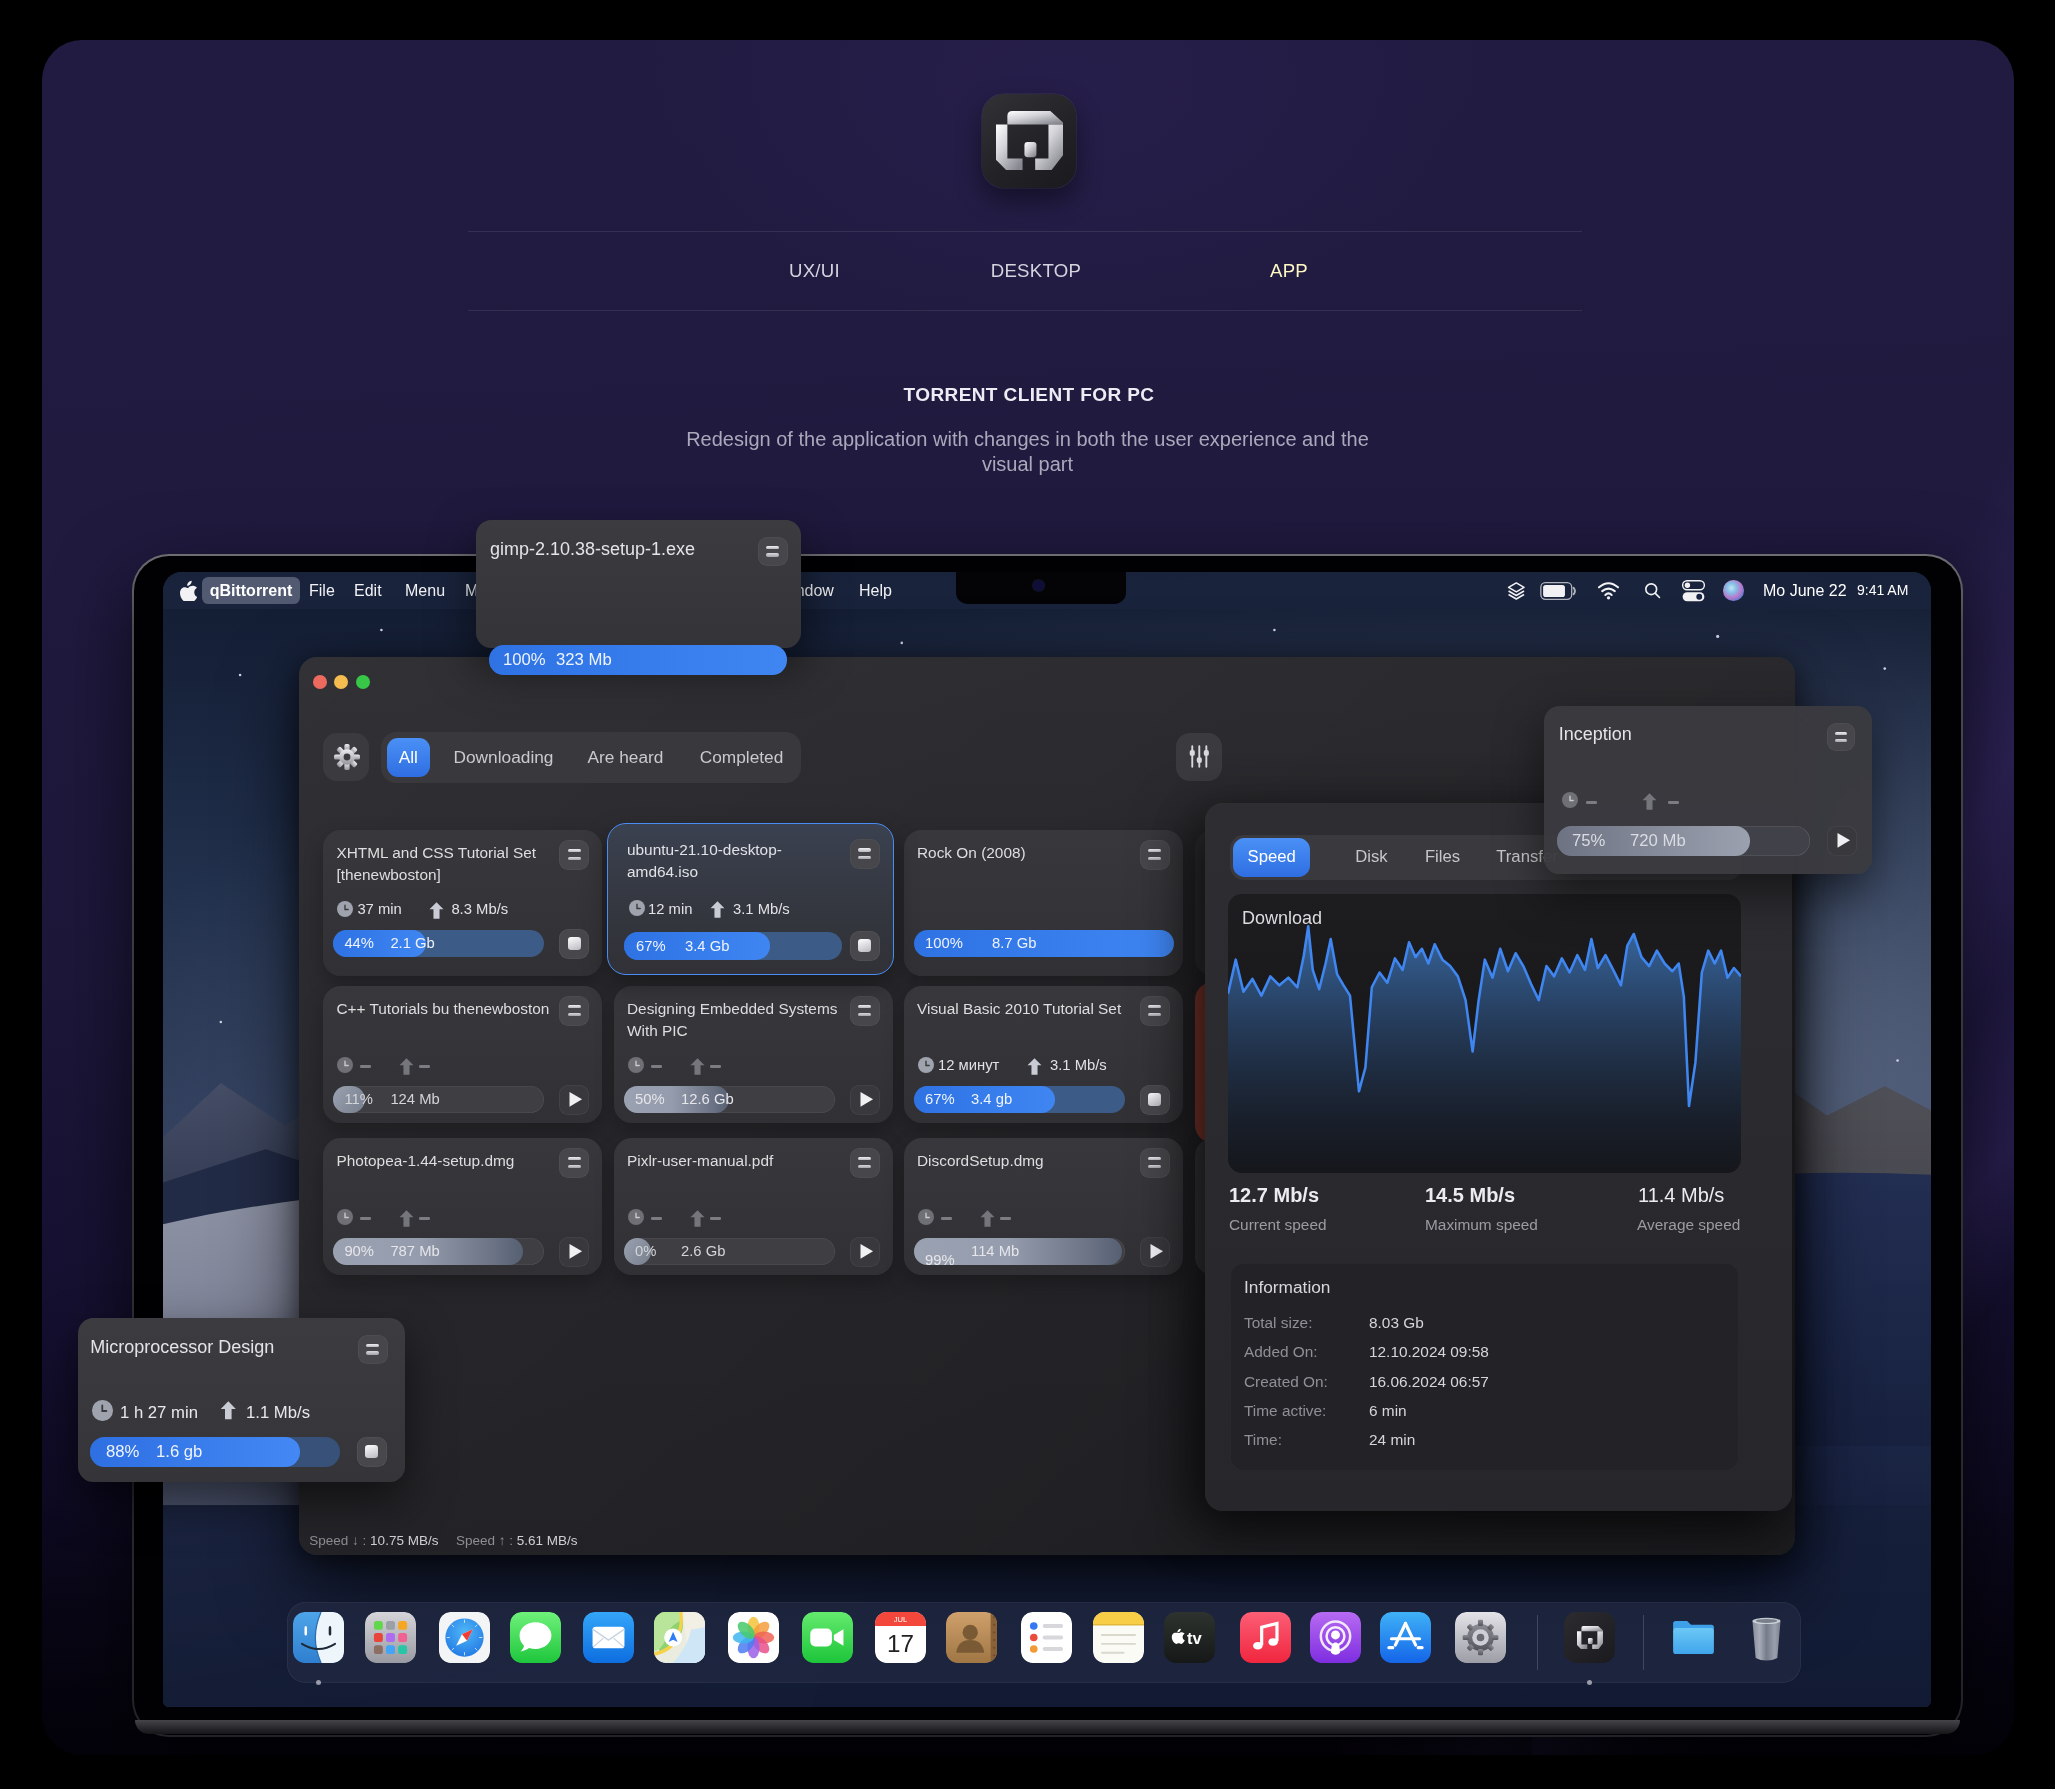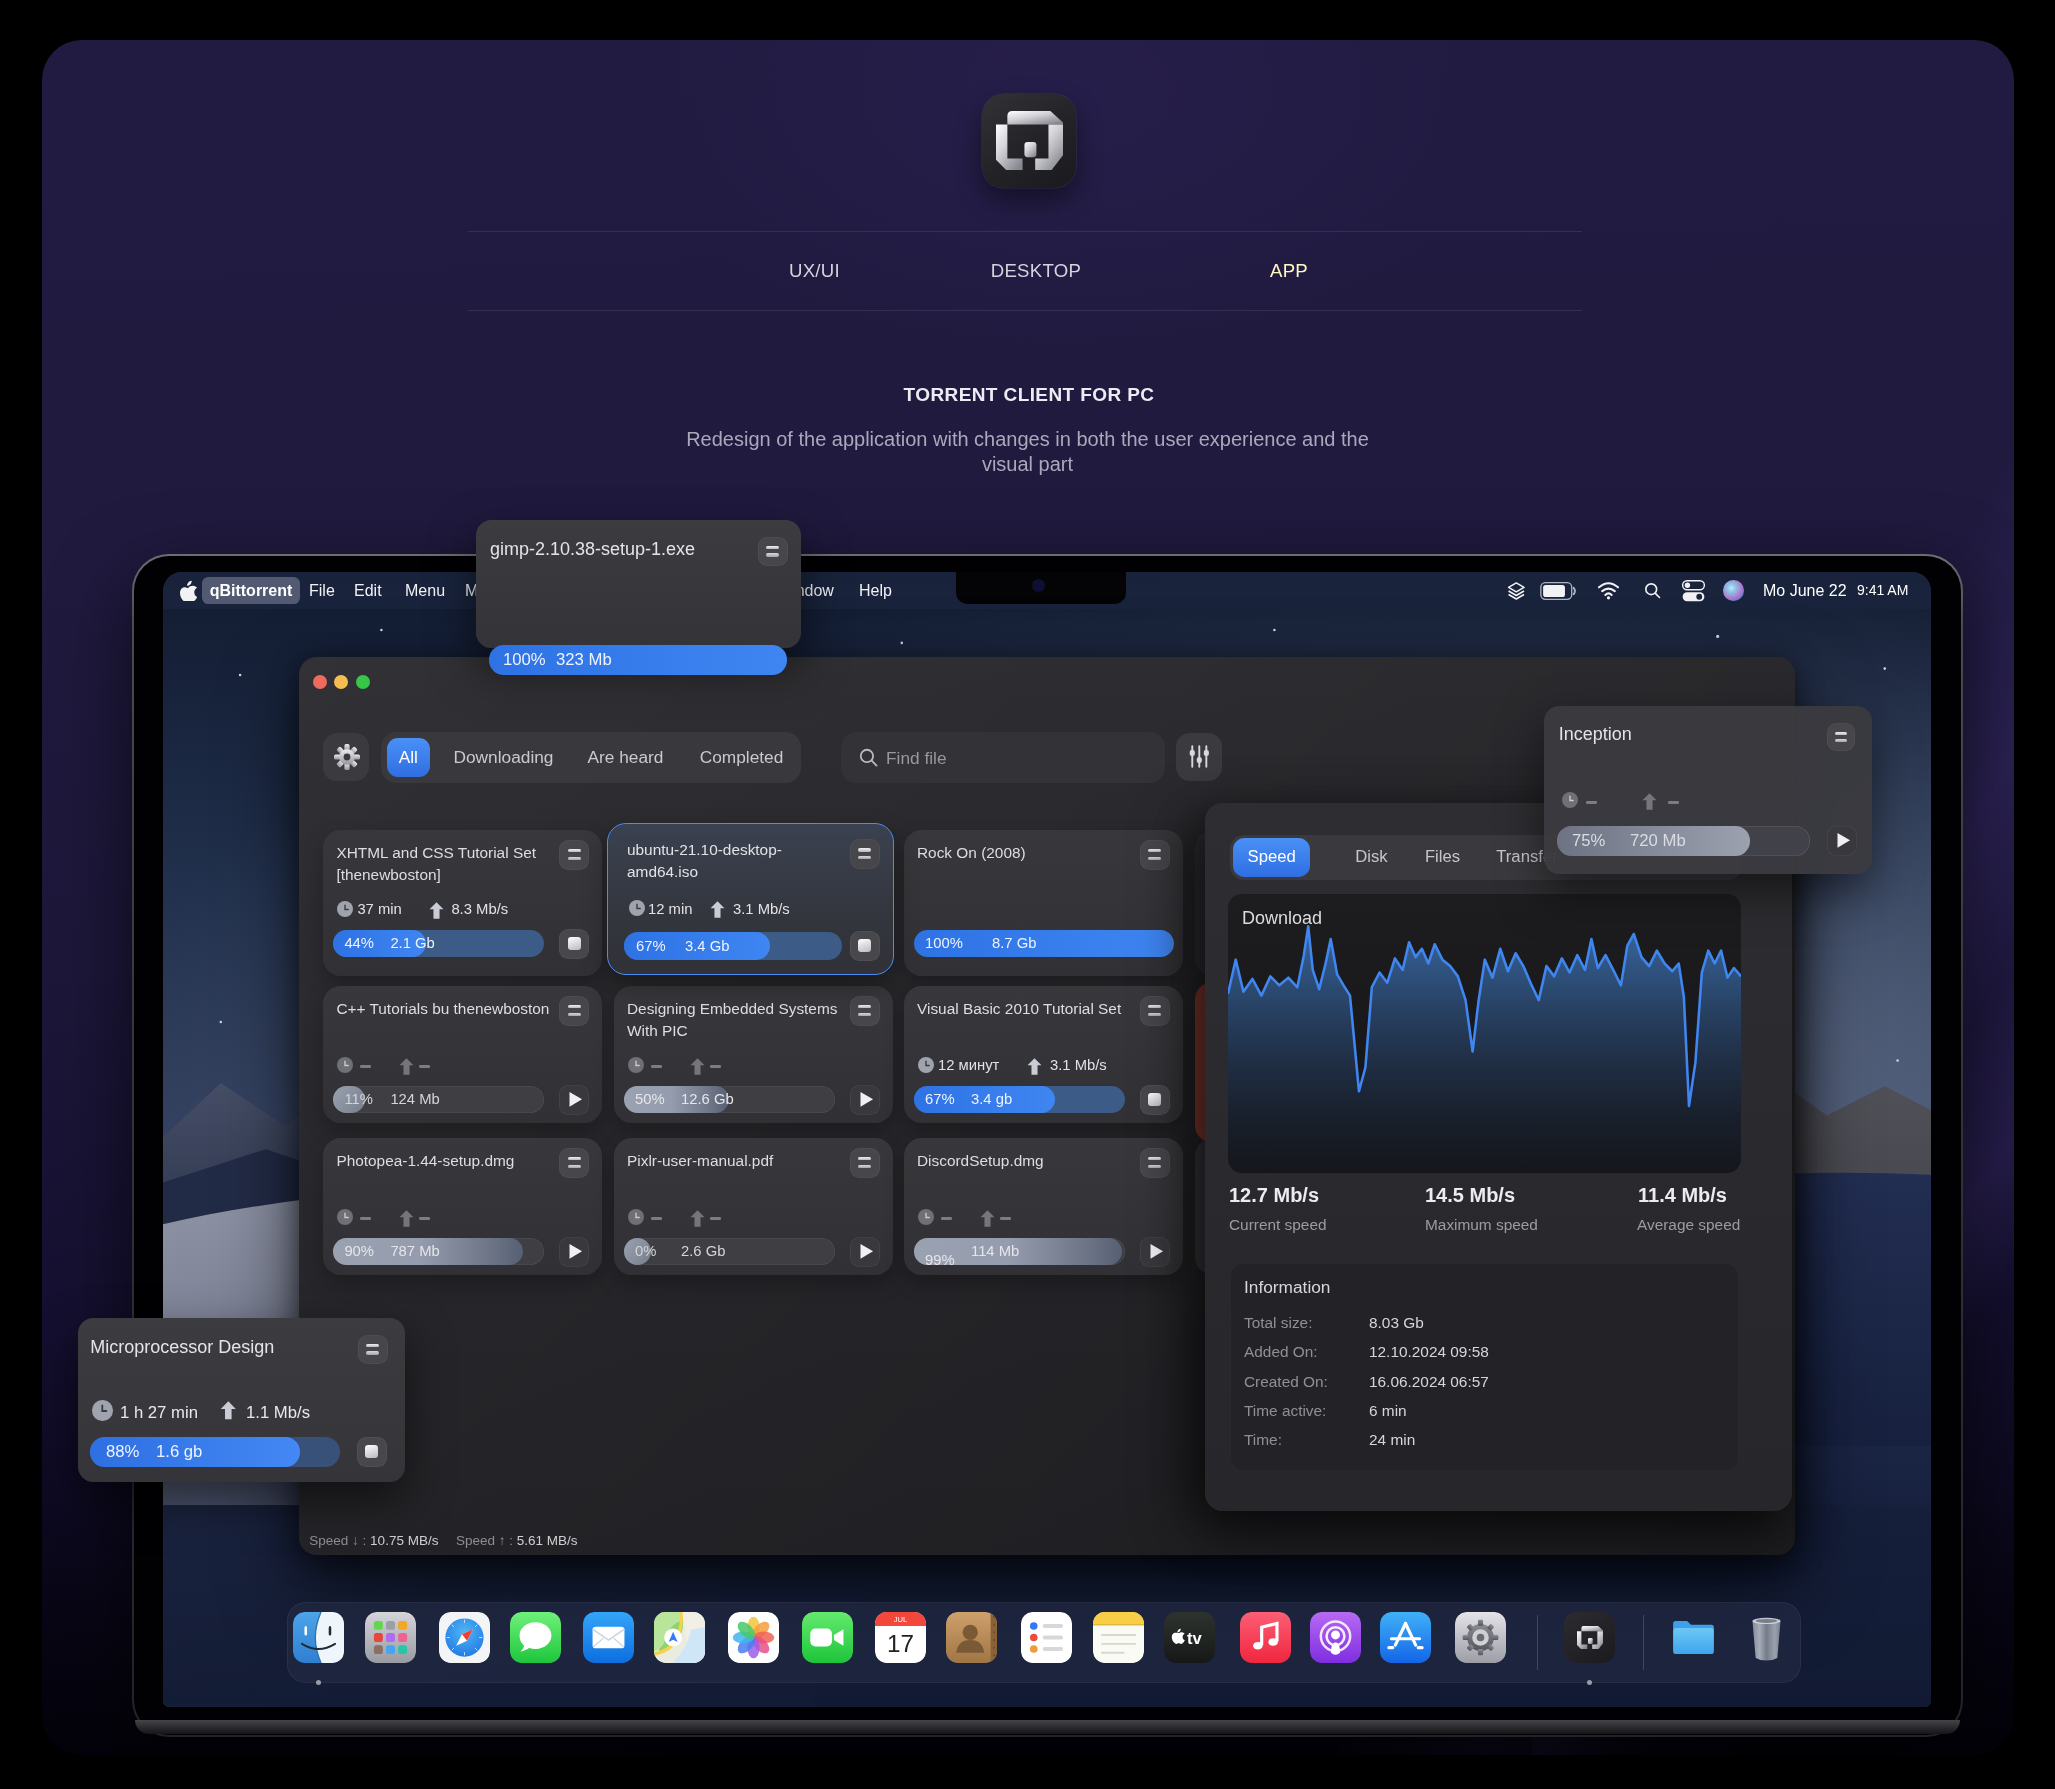--- a/index.html
+++ b/index.html
@@ -201,27 +201,20 @@
 </div>
 
 <div class="a" style="left:82px;top:75px;width:420px;height:51px;border-radius:15.4px;background:#39393d">
   <div class="a" style="left:5.8px;top:5.8px;width:43px;height:39px;border-radius:11px;background:linear-gradient(180deg,#4a90f6,#2f6ee2)"></div>
   <div class="a" style="left:5.8px;top:15.4px;width:43px;text-align:center;font-size:17.3px;color:#fff">All</div>
   <div class="a" style="left:71px;top:15.4px;width:103px;text-align:center;font-size:17.3px;color:#c9c9ce">Downloading</div>
   <div class="a" style="left:193px;top:15.4px;width:103px;text-align:center;font-size:17.3px;color:#c9c9ce">Are heard</div>
   <div class="a" style="left:309px;top:15.4px;width:103px;text-align:center;font-size:17.3px;color:#c9c9ce">Completed</div>
 </div>
 
-<div class="a" style="left:542px;top:75px;width:324px;height:51px;border-radius:15.4px;background:#333337">
-  <svg class="a" style="left:16.7px;top:15.4px" width="20.6" height="20.6" viewBox="0 0 30 30" fill="none" stroke="#b9b9bf" stroke-width="2.6" stroke-linecap="round">
-        <circle cx="13" cy="13" r="9"></circle>
-        <path d="M20 20 L27 27"></path>
-      </svg>
-  <div class="a" style="left:45px;top:16px;font-size:17.3px;color:#97979d">Find file</div>
-</div>
 <div class="a" style="left:877px;top:76px;width:46px;height:48px;border-radius:14px;background:#3b3b3f">
   <svg class="a" style="left:13px;top:12.2px" width="20.6" height="23" viewBox="0 0 32 36" stroke="#d8d8dd" fill="#d8d8dd" stroke-linecap="round">
    <path d="M5 2 V34 M16 2 V34 M27 2 V34" stroke-width="3" fill="none"></path>
    <rect x="1" y="8" width="8" height="9" rx="3" stroke="none"></rect>
         <rect x="12" y="19" width="8" height="9" rx="3" stroke="none"></rect>
         <rect x="23" y="8" width="8" height="9" rx="3" stroke="none"></rect>
   </svg>
 </div>
 <div class="a" style="left:896px;top:173px;width:279px;height:146px;border-radius:18px;background:#323236"></div>
     <div class="a" style="left:896px;top:325px;width:279px;height:161px;border-radius:18px;background:linear-gradient(90deg,#8a3b31,#6e2f27)"></div>
@@ -462,21 +455,21 @@
         </defs>
       <path d="M0 155 L12 102 L24 152 L38 132 L52 158 L66 128 L80 142 L94 130 L108 145 L118 96 L125 50 L132 118 L142 148 L152 108 L160 70 L170 125 L180 142 L190 158 L204 307 L214 270 L224 145 L236 122 L248 138 L260 100 L272 118 L282 75 L292 98 L302 85 L312 108 L322 78 L334 102 L346 112 L358 128 L370 165 L381 245 L390 168 L400 102 L412 130 L424 85 L436 120 L448 92 L460 112 L472 140 L484 165 L496 112 L508 128 L520 100 L532 122 L544 95 L556 118 L566 70 L576 115 L588 95 L600 118 L612 142 L622 80 L632 62 L644 98 L656 112 L668 88 L680 108 L692 120 L702 108 L710 160 L718 330 L728 262 L738 122 L748 88 L758 108 L768 88 L778 130 L788 115 L799 128 V434 H0 Z" fill="url(#chf)"></path>
       <path d="M0 155 L12 102 L24 152 L38 132 L52 158 L66 128 L80 142 L94 130 L108 145 L118 96 L125 50 L132 118 L142 148 L152 108 L160 70 L170 125 L180 142 L190 158 L204 307 L214 270 L224 145 L236 122 L248 138 L260 100 L272 118 L282 75 L292 98 L302 85 L312 108 L322 78 L334 102 L346 112 L358 128 L370 165 L381 245 L390 168 L400 102 L412 130 L424 85 L436 120 L448 92 L460 112 L472 140 L484 165 L496 112 L508 128 L520 100 L532 122 L544 95 L556 118 L566 70 L576 115 L588 95 L600 118 L612 142 L622 80 L632 62 L644 98 L656 112 L668 88 L680 108 L692 120 L702 108 L710 160 L718 330 L728 262 L738 122 L748 88 L758 108 L768 88 L778 130 L788 115 L799 128" fill="none" stroke="#3f86f0" stroke-width="4" stroke-linejoin="round"></path>
     </svg>
     <div class="a" style="left:14px;top:14px;font-size:18px;color:#dcdce0">Download</div>
   </div>
   <div class="a" style="left:24px;top:381px;font-size:20px;font-weight:bold;color:#ececf0">12.7 Mb/s</div>
   <div class="a" style="left:24px;top:413px;font-size:15.4px;color:#9b9ba1">Current speed</div>
   <div class="a" style="left:220px;top:381px;font-size:20px;font-weight:bold;color:#ececf0">14.5 Mb/s</div>
   <div class="a" style="left:220px;top:413px;font-size:15.4px;color:#9b9ba1">Maximum speed</div>
-  <div class="a" style="left:433px;top:381px;font-size:20px;font-weight:bold;color:#ececf0">11.4 Mb/s</div>
+  <div class="a" style="left:433px;top:381px;font-size:20px;font-weight:normal;color:#ececf0">11.4 Mb/s</div>
   <div class="a" style="left:432px;top:413px;font-size:15.4px;color:#9b9ba1">Average speed</div>
   <div class="a" style="left:25px;top:460px;width:509px;height:208px;border-radius:14px;background:#232327;box-shadow:inset 0 0 0 0.6px rgba(255,255,255,0.05)">
     <div class="a" style="left:14px;top:14px;font-size:17.3px;color:#d8d8dc">Information</div>
     <div class="a" style="left:14px;top:51px;font-size:15.4px;color:#8f8f96">Total size:</div>
       <div class="a" style="left:139px;top:51px;font-size:15.4px;color:#d6d6da">8.03 Gb</div>
     <div class="a" style="left:14px;top:80px;font-size:15.4px;color:#8f8f96">Added On:</div>
       <div class="a" style="left:139px;top:80px;font-size:15.4px;color:#d6d6da">12.10.2024 09:58</div>
     <div class="a" style="left:14px;top:110px;font-size:15.4px;color:#8f8f96">Created On:</div>
       <div class="a" style="left:139px;top:110px;font-size:15.4px;color:#d6d6da">16.06.2024 06:57</div>
     <div class="a" style="left:14px;top:139px;font-size:15.4px;color:#8f8f96">Time active:</div>

